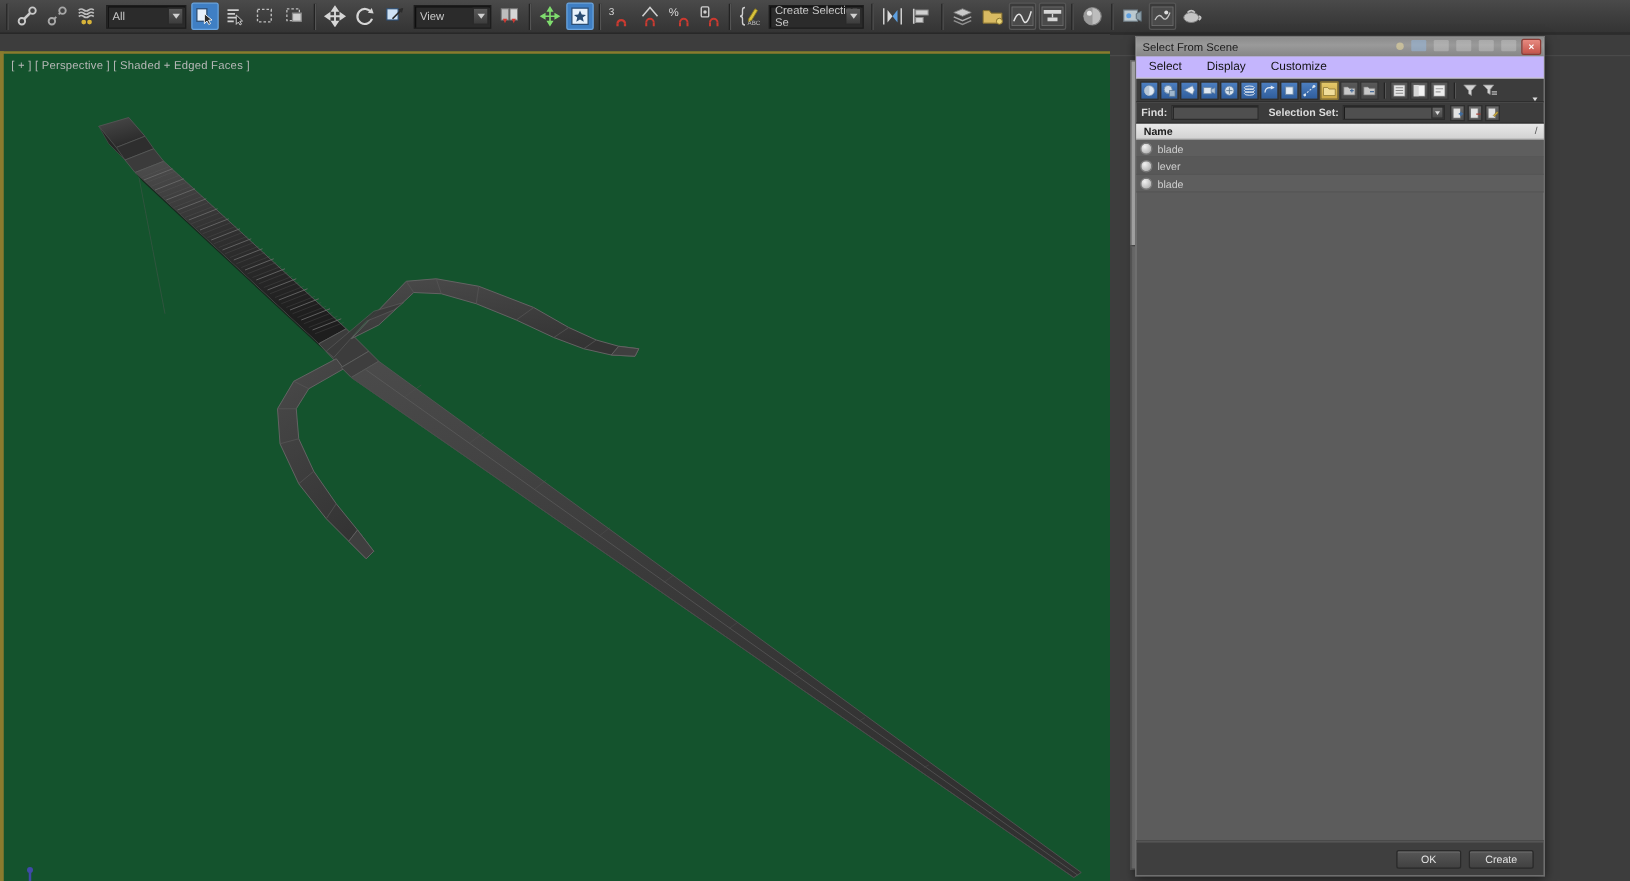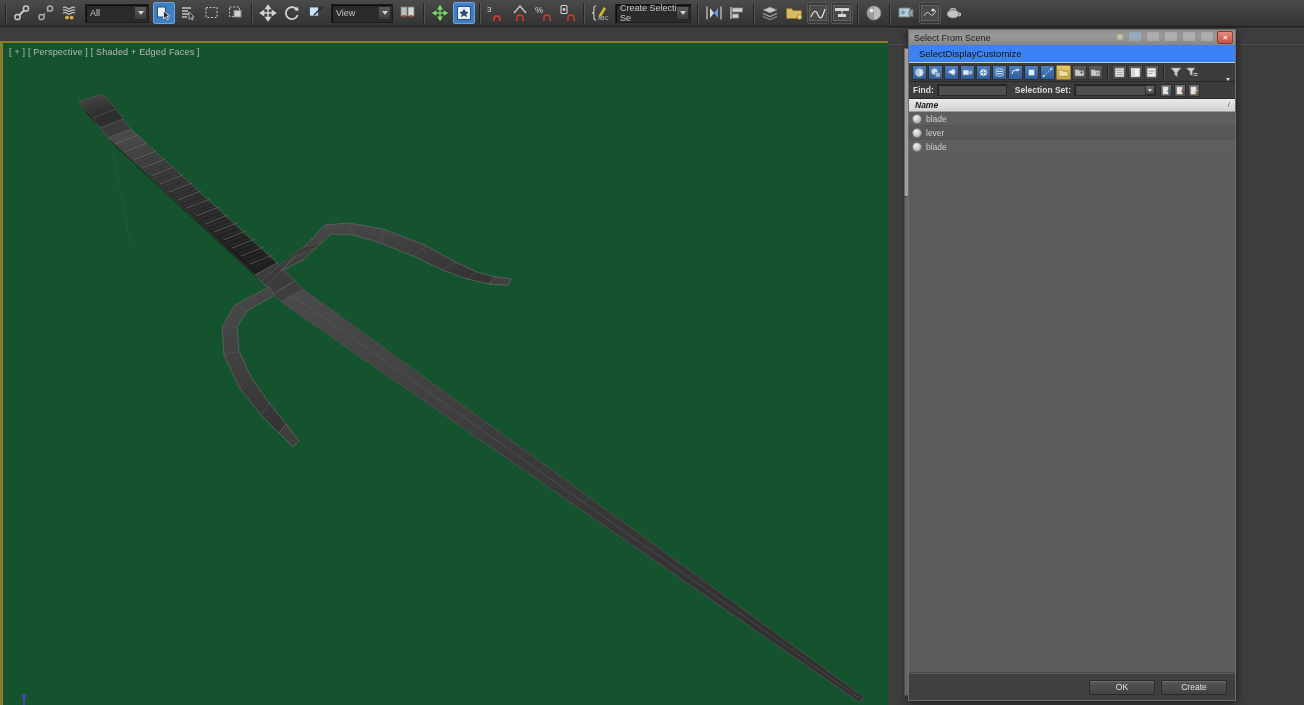--- a/index.html
+++ b/index.html
@@ -199,25 +199,26 @@
     box-sizing: border-box;
     border-radius: 2px;
     display: flex; align-items: center; justify-content: center;
   }
   .dlg-close .x {
     color: #fff; font-size: 8px; line-height: 8px; font-weight: bold;
   }
 
   .dlg-menubar {
     height: 17px;
-    background: #3b82f6;
+    background: #c4b5fd;
     border-bottom: 1px solid #c8c8c8;
     display: flex;
     align-items: center;
     padding-left: 10px;
+    gap: 20px;
     flex: 0 0 auto;
   }
   .dlg-menu-item {
     font-size: 9.5px;
     color: #141414;
   }
 
   .dlg-toolbar {
     height: 18px;
     background: #3c3c3c;
@@ -306,21 +307,21 @@
     height: 12px;
     background: linear-gradient(180deg,#e9e9e9,#d2d2d2);
     border-bottom: 1px solid #9c9c9c;
     display: flex;
     align-items: center;
     padding-left: 6px;
     flex: 0 0 auto;
     position: relative;
   }
   .dlg-listhead .col-name {
-    font-size: 8.5px; font-weight: bold; color: #1a1a1a; font-style: italic;
+    font-size: 8.5px; font-weight: bold; color: #1a1a1a;
   }
   .dlg-listhead .sort-mark {
     position: absolute; right: 5px; top: 1px;
     font-size: 8px; color: #555;
   }
 
   .dlg-list {
     flex: 1 1 auto;
     background: #5c5c5c;
     overflow: hidden;
@@ -356,21 +357,21 @@
     background: #3f3f3f;
     border-top: 1px solid #5a5a5a;
     display: flex;
     align-items: center;
     justify-content: flex-end;
     padding-right: 8px;
     gap: 6px;
     flex: 0 0 auto;
   }
   .dlg-btn {
-    width: 66px; height: 15px;
+    width: 52px; height: 15px;
     background: linear-gradient(180deg,#575757,#414141);
     border: 1px solid #2a2a2a;
     box-shadow: inset 0 1px 0 #6e6e6e;
     box-sizing: border-box;
     color: #e2e2e2;
     font-size: 8.5px;
     display: flex; align-items: center; justify-content: center;
     border-radius: 2px;
   }
 

